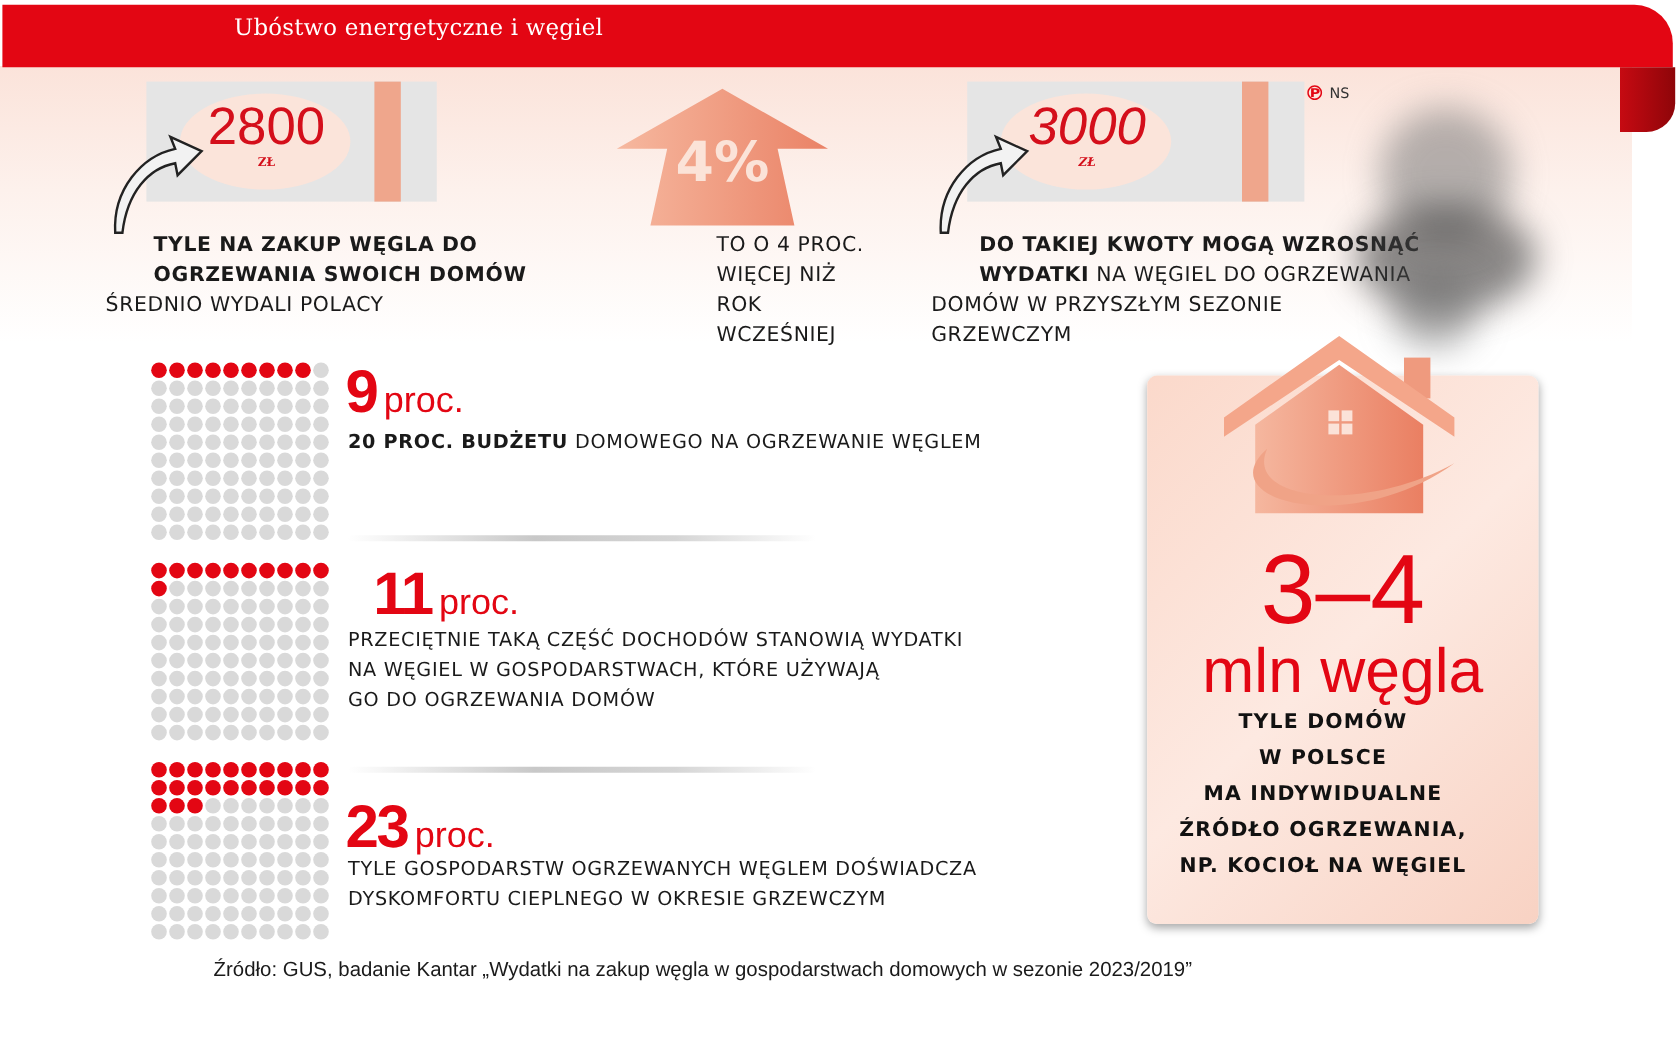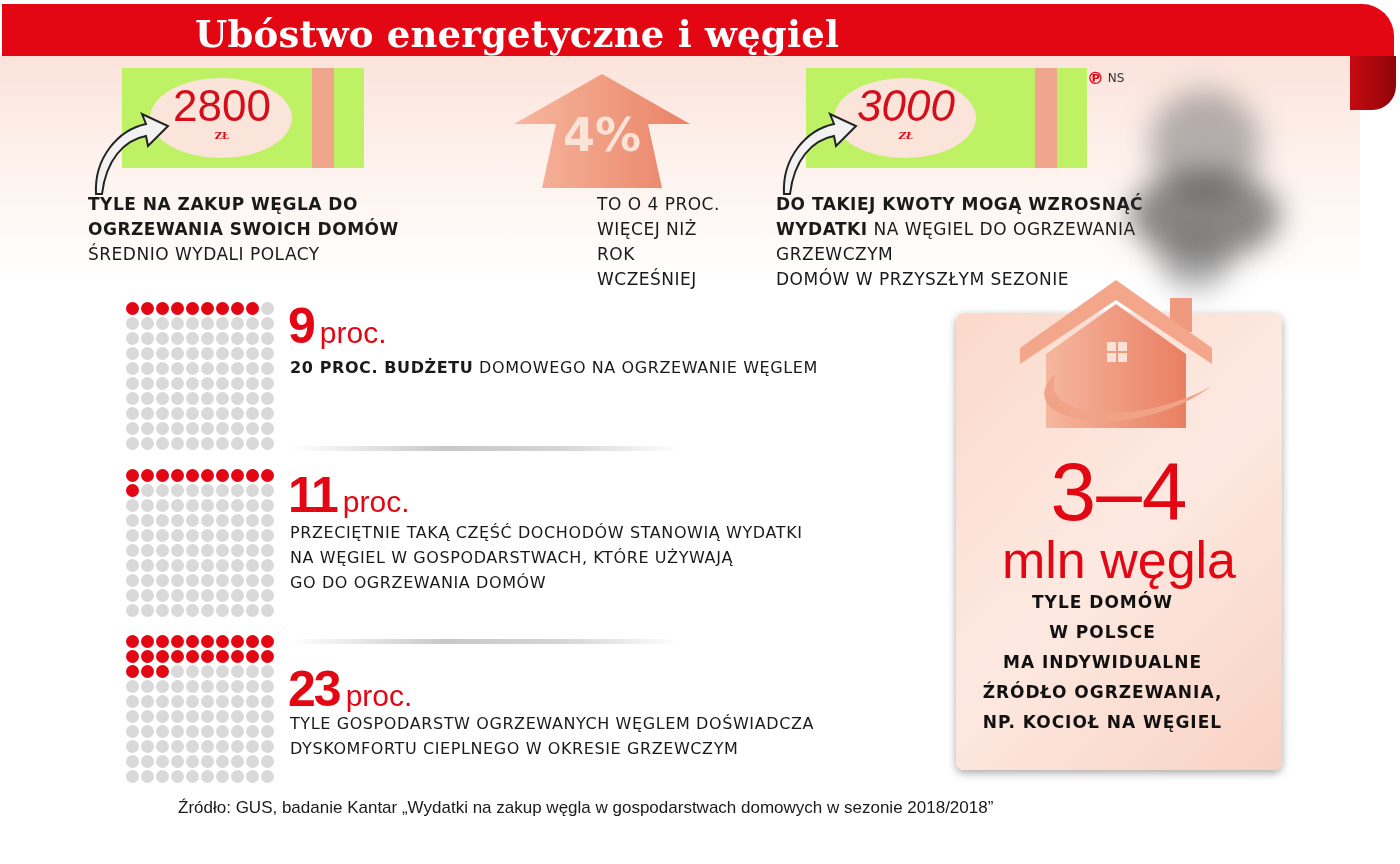--- a/index.html
+++ b/index.html
@@ -1,33 +1,33 @@
 <!DOCTYPE html>
 <html><head>
 <meta charset="utf-8">
 <style>
   html,body{margin:0;padding:0;}
   body{width:1400px;height:864px;position:relative;overflow:hidden;background:#ffffff;font-family:"DejaVu Sans",sans-serif;color:#1a1a1a;}
   .bg-grad{position:absolute;left:0;top:55px;width:1360px;height:230px;background:linear-gradient(180deg,#fbe3da 0%,#fdf1ec 45%,#ffffff 100%);}
   .banner{position:absolute;left:2px;top:4px;width:1392px;height:52px;background:#e30613;border-radius:0 32px 0 0;}
   .banner-fold{position:absolute;left:1350px;top:56px;width:46px;height:54px;background:linear-gradient(90deg,#c60a12,#8e0509);border-radius:0 0 24px 0;}
-  .title{position:absolute;left:195px;top:12px;font-family:"DejaVu Serif",serif;font-weight:bold;font-size:37px;color:#ffffff;letter-spacing:0.2px;}
+  .title{position:absolute;left:195px;top:12px;font-family:"DejaVu Serif",serif;font-weight:normal;font-size:19px;color:#ffffff;letter-spacing:0.2px;}
   .copyright{position:absolute;left:1070px;top:68px;font-size:12px;color:#333;}
   .copyright .c{color:#e30613;font-size:17px;font-weight:bold;vertical-align:middle;}
-  .note{position:absolute;left:122px;top:68px;width:242px;height:100px;background:#bef264;}
+  .note{position:absolute;left:122px;top:68px;width:242px;height:100px;background:#e5e5e5;}
   .note.n2{left:806px;width:281px;top:68px;font-style:italic;}
   .note .stripe{position:absolute;right:30px;top:0;width:22px;height:100%;background:#efa68c;}
   .note .oval{position:absolute;left:28px;top:10px;width:142px;height:80px;border-radius:50%;background:#fbe4da;}
   .note .amount{position:absolute;left:40px;top:14px;width:120px;text-align:center;font-family:"Liberation Sans Narrow","Liberation Sans",sans-serif;font-size:44px;color:#d40f1b;line-height:48px;}
   .note .cur{position:absolute;left:40px;top:62px;width:120px;text-align:center;font-family:"DejaVu Serif",serif;font-weight:bold;font-size:10px;color:#d40f1b;}
   .arrow{position:absolute;}
   .pct-arrow{position:absolute;left:512px;top:72px;width:180px;height:118px;}
   .pct-arrow .txt{position:absolute;left:0;top:36px;width:180px;text-align:center;font-family:"DejaVu Sans",sans-serif;font-weight:bold;font-size:46px;color:#fbe3d8;}
   .tx{position:absolute;font-size:17px;line-height:25px;text-transform:uppercase;letter-spacing:0.5px;color:#1a1a1a;}
-  .tx b{font-weight:bold;}
+  .tx b{font-weight:bold;margin-left:40px;}
   .grid{position:absolute;left:126px;display:grid;grid-template-columns:repeat(10,13px);grid-auto-rows:13px;gap:2px;}
   .dot{width:13px;height:13px;border-radius:50%;background:#d9d9d9;}
   .dot.on{background:#e30613;}
   .big{position:absolute;left:288px;font-family:"Liberation Sans",sans-serif;color:#e30613;white-space:nowrap;}
   .big .num{font-weight:bold;font-size:50px;letter-spacing:-2px;}
   .big .unit{font-size:30px;margin-left:6px;}
   .desc{position:absolute;left:290px;font-size:16px;line-height:25px;text-transform:uppercase;letter-spacing:0.6px;}
   .sep{position:absolute;left:290px;width:390px;height:5px;background:linear-gradient(90deg,rgba(200,200,200,0) 0%,#c8c8c8 40%,#d5d5d5 70%,rgba(220,220,220,0) 100%);border-radius:3px;}
   .card{position:absolute;left:956px;top:313px;width:326px;height:457px;background:linear-gradient(135deg,#fbd9cb 0%,#fde9e1 50%,#f8d2c3 100%);border-radius:8px;box-shadow:0 3px 8px rgba(0,0,0,0.35);}
   .smoke{position:absolute;border-radius:50%;filter:blur(14px);}
@@ -88,22 +88,22 @@
   <div class="oval"></div>
   <div class="amount">3000</div>
   <div class="cur">ZŁ</div>
 </div>
 <svg class="arrow" style="left:776px;top:108px" width="90" height="90" viewBox="0 0 90 90">
   <path d="M8 86 C6 50 30 22 58 16 L54 6 L80 18 L60 38 L58 28 C36 32 18 52 14 86 Z" fill="#f2f2f2" stroke="#222" stroke-width="2"></path>
 </svg>
 <div class="tx" style="left:776px;top:192px;">
   <div><b>Do takiej kwoty mogą wzrosnąć</b></div>
   <div><b>wydatki</b> <span>na węgiel do ogrzewania</span></div>
+  <div>domów w przyszłym sezonie</div>
   <div>grzewczym</div>
-  <div>domów w przyszłym sezonie</div>
 </div>
 
 <div class="smoke" style="left:1150px;top:90px;width:110px;height:110px;background:rgba(120,120,120,0.55);"></div>
 <div class="smoke" style="left:1130px;top:170px;width:150px;height:90px;background:rgba(60,60,60,0.6);"></div>
 <div class="smoke" style="left:1160px;top:230px;width:70px;height:60px;background:rgba(100,100,100,0.5);"></div>
 
 <div class="grid" style="top:302px;">
     <div class="dot on"></div>
     <div class="dot on"></div>
     <div class="dot on"></div>
@@ -308,21 +308,21 @@
     <div class="dot"></div>
     <div class="dot"></div>
     <div class="dot"></div>
     <div class="dot"></div>
     <div class="dot"></div>
     <div class="dot"></div>
     <div class="dot"></div>
     <div class="dot"></div>
     <div class="dot"></div>
   </div>
-<div class="big" style="top:466px;">
+<div class="big" style="top:466px;margin-left:23px;">
   <span class="num">11</span><span class="unit">proc.</span>
 </div>
 <div class="desc" style="top:520px;">
   <div>Przeciętnie taką część dochodów stanowią wydatki</div>
   <div>na węgiel w gospodarstwach, które używają</div>
   <div>go do ogrzewania domów</div>
 </div>
 <div class="sep" style="top:639px;"></div>
 
 <div class="grid" style="top:635px;">
@@ -455,13 +455,13 @@
 <div class="card-num">3–4</div>
 <div class="card-unit">mln węgla</div>
 <div class="card-text">
   <div>Tyle domów</div>
   <div>w Polsce</div>
   <div>ma indywidualne</div>
   <div>źródło ogrzewania,</div>
   <div>np. kocioł na węgiel</div>
 </div>
 
-<div class="source">Źródło: GUS, badanie Kantar „Wydatki na zakup węgla w gospodarstwach domowych w sezonie 2018/2018”</div>
+<div class="source">Źródło: GUS, badanie Kantar „Wydatki na zakup węgla w gospodarstwach domowych w sezonie 2023/2019”</div>
 
 </body></html>

